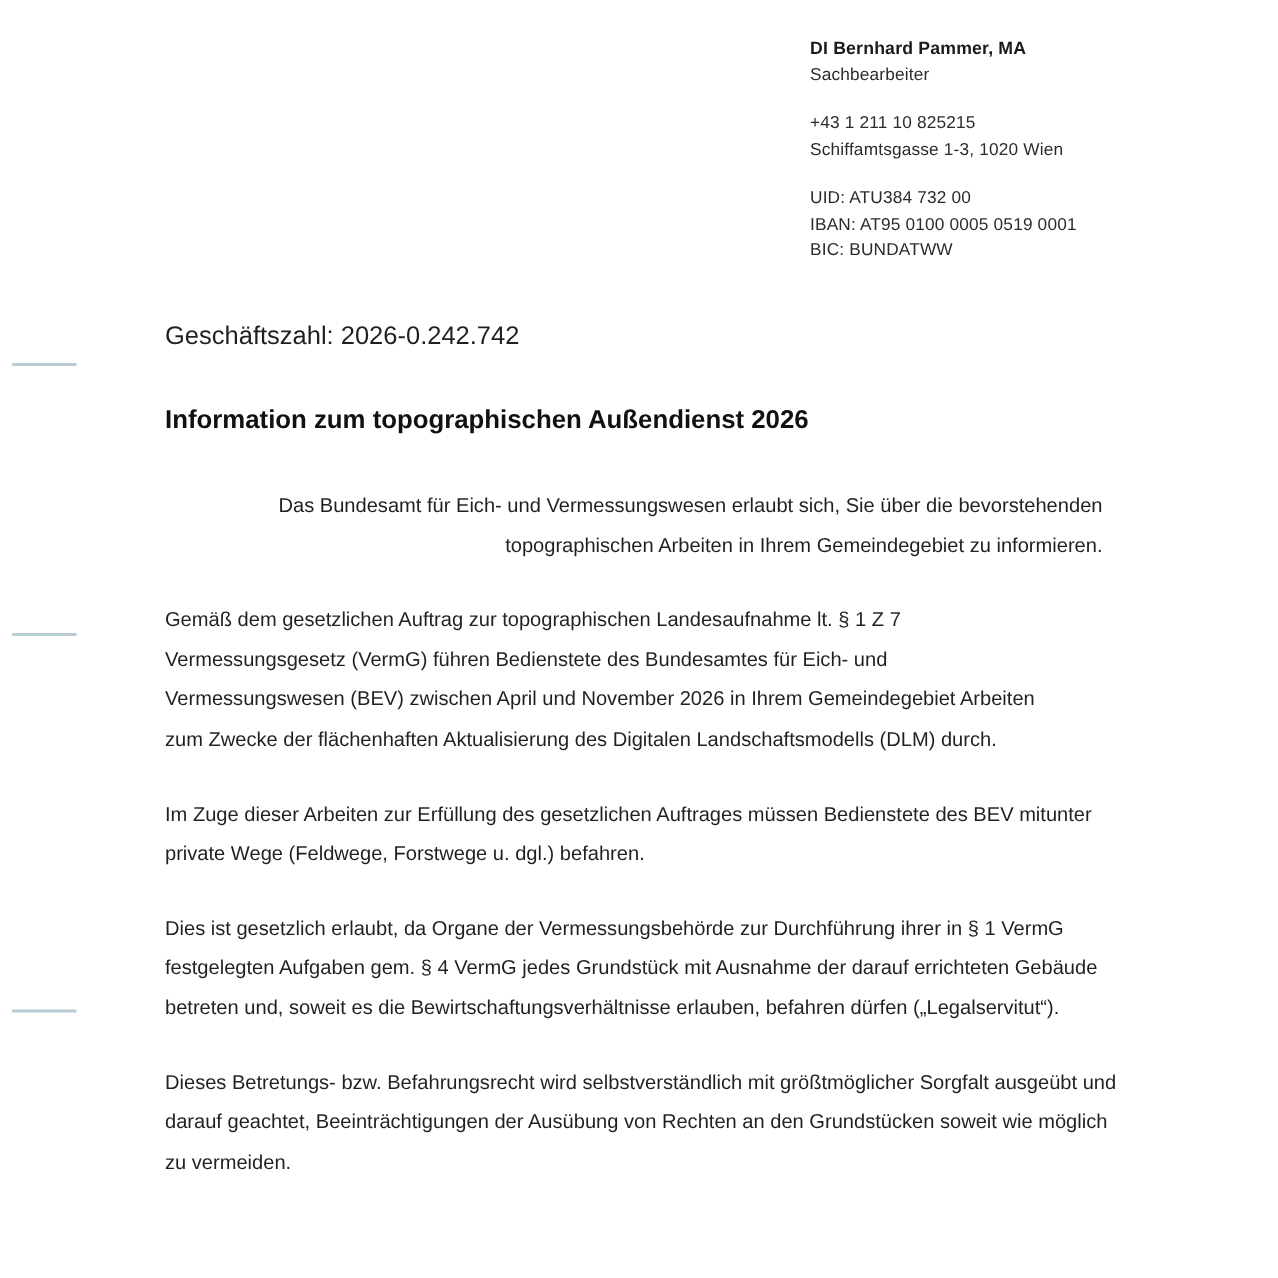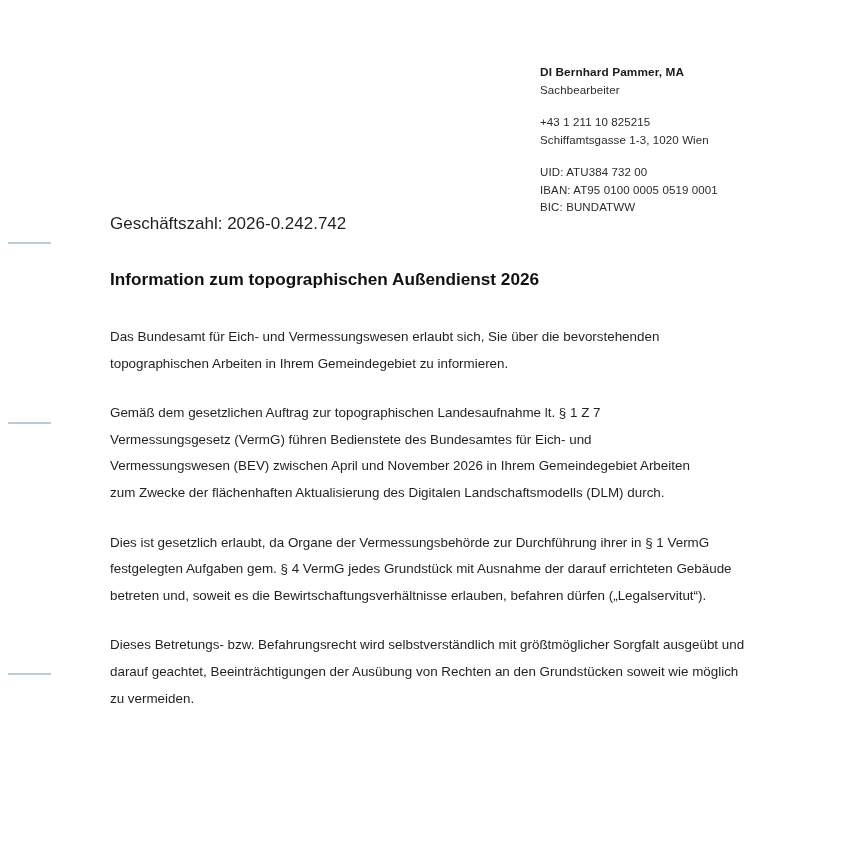--- a/index.html
+++ b/index.html
@@ -38,21 +38,20 @@
   
   .contact-block {
     position: absolute;
     left: 540px;
     top: 24px;
     width: 270px;
     font-size: 11.5px;
     line-height: 17.5px;
     color: #2b2b2b;
     letter-spacing: 0.01em;
-    margin-top: 40px;
   }
   .contact-name {
     font-weight: bold;
     font-size: 11.8px;
     color: #1a1a1a;
   }
   .contact-role {
     font-weight: normal;
   }
   .contact-group {
@@ -104,21 +103,21 @@
   .para {
     font-size: 13.4px;
     line-height: 26.6px;
     color: #231f20;
     margin: 0 0 23px 0;
     text-align: left;
   }
   .para:last-child { margin-bottom: 0; }
 
   
-  .para.p1 { width: 625px; }
+  .para.p1 { width: 625px; text-align: right; }
   .para.p2 { width: 600px; }
   .para.p3 { width: 640px; }
   .para.p4 { width: 635px; }
   .para.p5 { width: 640px; }
 </style>
 </head>
 <body>
 
 <div class="page">
 
@@ -144,18 +143,19 @@
 
   <div class="doc-body">
 
     <div class="refnum">Geschäftszahl: 2026-0.242.742</div>
 
     <h1 class="doc-title">Information zum topographischen Außendienst 2026</h1>
 
     <div class="paragraphs">
       <p class="para p1">Das Bundesamt für Eich- und Vermessungswesen erlaubt sich, Sie über die bevorstehenden topographischen Arbeiten in Ihrem Gemeindegebiet zu informieren.</p>
       <p class="para p2">Gemäß dem gesetzlichen Auftrag zur topographischen Landesaufnahme lt. § 1 Z 7 Vermessungsgesetz (VermG) führen Bedienstete des Bundesamtes für Eich- und Vermessungswesen (BEV) zwischen April und November 2026 in Ihrem Gemeindegebiet Arbeiten zum Zwecke der flächenhaften Aktualisierung des Digitalen Landschaftsmodells (DLM) durch.</p>
+      <p class="para p3">Im Zuge dieser Arbeiten zur Erfüllung des gesetzlichen Auftrages müssen Bedienstete des BEV mitunter private Wege (Feldwege, Forstwege u. dgl.) befahren.</p>
       <p class="para p4">Dies ist gesetzlich erlaubt, da Organe der Vermessungsbehörde zur Durchführung ihrer in § 1 VermG festgelegten Aufgaben gem. § 4 VermG jedes Grundstück mit Ausnahme der darauf errichteten Gebäude betreten und, soweit es die Bewirtschaftungsverhältnisse erlauben, befahren dürfen („Legalservitut“).</p>
       <p class="para p5">Dieses Betretungs- bzw. Befahrungsrecht wird selbstverständlich mit größtmöglicher Sorgfalt ausgeübt und darauf geachtet, Beeinträchtigungen der Ausübung von Rechten an den Grundstücken soweit wie möglich zu vermeiden.</p>
     </div>
 
   </div>
 </div>
 
 </body></html>

